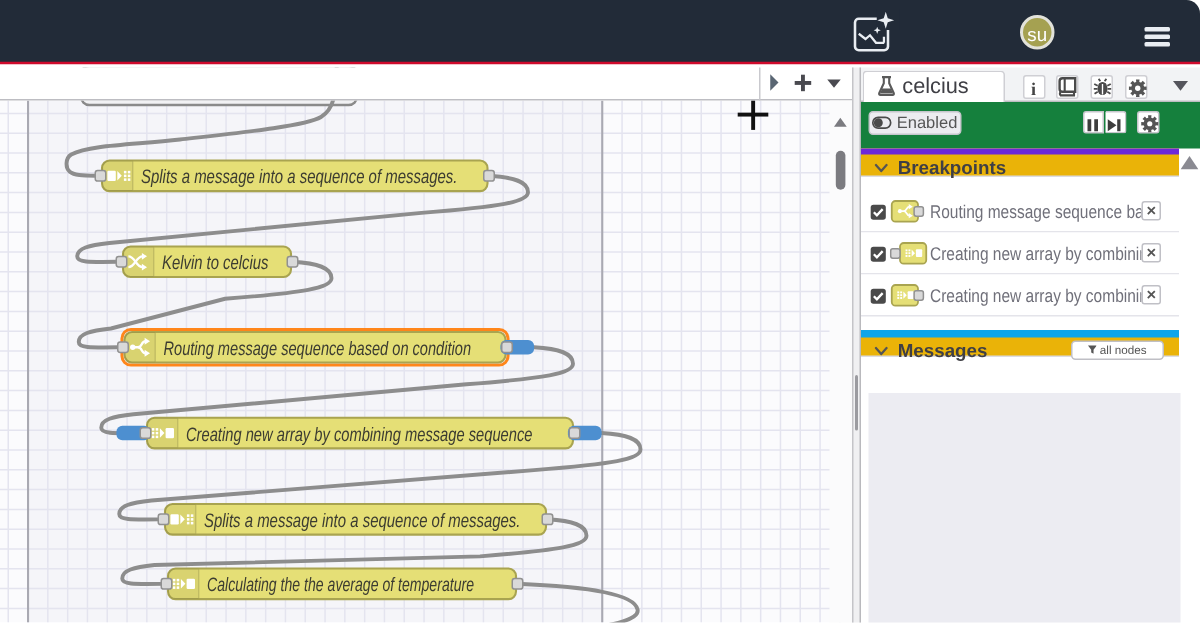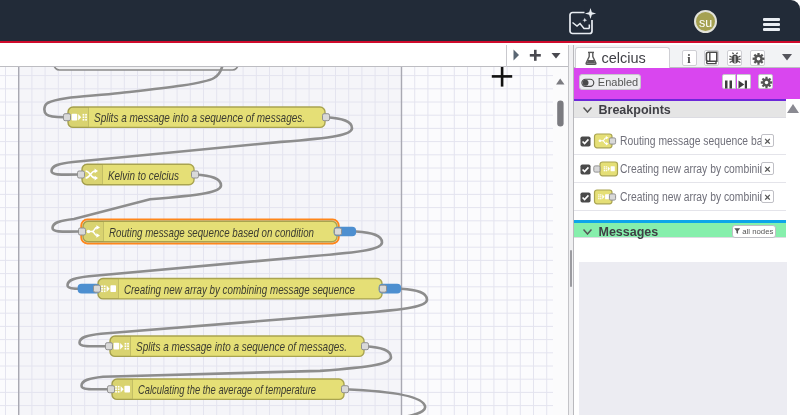--- a/index.html
+++ b/index.html
@@ -189,21 +189,21 @@
 </div>
 <div style="position:absolute;left:0;top:0;width:800px;height:43px;background:#222b38;border-bottom:2px solid #cf0a2c;border-top-right-radius:9px">
 <svg width="40" height="36" viewBox="0 0 40 36" style="position:absolute;left:563px;top:4px">
 <rect x="7" y="8.5" width="22" height="21" rx="2.5" fill="none" stroke="#e9edf2" stroke-width="1.7"></rect>
 <rect x="21.5" y="2" width="15" height="14" fill="#222b38"></rect>
 <polyline points="9.5,18.5 14,22 17,19.5 21,24.5 26.5,24.5" fill="none" stroke="#e9edf2" stroke-width="1.5"></polyline>
 <line x1="26.3" y1="20.5" x2="26.3" y2="24.5" stroke="#e9edf2" stroke-width="1.5"></line>
 <polygon points="27.50,3.90 28.84,8.16 33.10,9.50 28.84,10.84 27.50,15.10 26.16,10.84 21.90,9.50 26.16,8.16" fill="#e9edf2"></polygon>
 <polygon points="21.80,13.80 22.44,15.56 24.20,16.20 22.44,16.84 21.80,18.60 21.16,16.84 19.40,16.20 21.16,15.56" fill="#e9edf2"></polygon>
 </svg>
-<div style="position:absolute;left:694px;top:10px;width:23px;height:23px;border-radius:50%;background:#a5a151;border:2px solid #e2e2da;color:#fff;font-size:12.5px;text-align:center;line-height:23px">su</div>
+<div style="position:absolute;left:680px;top:10px;width:23px;height:23px;border-radius:50%;background:#a5a151;border:2px solid #e2e2da;color:#fff;font-size:12.5px;text-align:center;line-height:23px">su</div>
 <div style="position:absolute;left:763px;top:17.5px;width:17px">
  <div style="height:3.2px;background:#e9edf2;border-radius:1px"></div>
  <div style="height:3.2px;background:#e9edf2;border-radius:1px;margin-top:2px"></div>
  <div style="height:3.2px;background:#e9edf2;border-radius:1px;margin-top:2px"></div>
 </div>
 </div>
 <div style="position:absolute;left:568px;top:45px;width:5.5px;height:370px;background:#f0f0f2;border-left:1px solid #c4c4c8;border-right:1px solid #b9b9bd"></div>
 <div style="position:absolute;left:569.5px;top:250px;width:2.5px;height:37px;background:#9b9ba0;border-radius:2px"></div>
 <div style="position:absolute;left:573.5px;top:45px;width:226.5px;height:370px;background:#fff"></div>
 <div style="position:absolute;left:573.5px;top:45px;width:226.5px;height:22.5px;background:#f2f3f5;border-bottom:1px solid #bdbdc2">
@@ -235,40 +235,40 @@
 </svg></div>
 <div style="position:absolute;left:176px;top:5px;width:15px;height:16px;background:#fff;border:1px solid #cfcfd4;border-radius:2px"><svg width="15" height="15" viewBox="0 0 15 15">
         <circle cx="7.5" cy="7.8" r="4.32" fill="#555"></circle>
         <path d="M 11.09 6.84 L 13.38 6.61 L 13.38 8.99 L 11.09 8.76 Z M 10.72 9.67 L 12.50 11.12 L 10.82 12.80 L 9.37 11.02 Z M 8.46 11.39 L 8.69 13.68 L 6.31 13.68 L 6.54 11.39 Z M 5.63 11.02 L 4.18 12.80 L 2.50 11.12 L 4.28 9.67 Z M 3.91 8.76 L 1.62 8.99 L 1.62 6.61 L 3.91 6.84 Z M 4.28 5.93 L 2.50 4.48 L 4.18 2.80 L 5.63 4.58 Z M 6.54 4.21 L 6.31 1.92 L 8.69 1.92 L 8.46 4.21 Z M 9.37 4.58 L 10.82 2.80 L 12.50 4.48 L 10.72 5.93 Z" fill="#555"></path>
         <circle cx="7.5" cy="7.8" r="1.80" fill="#fff"></circle>
       </svg></div>
 <svg width="10" height="7" viewBox="0 0 10 7" style="position:absolute;left:208px;top:9px">
       <path d="M0 0 L10 0 L5 6.5 Z" fill="#55555c"></path>
     </svg>
 </div>
-<div style="position:absolute;left:573.5px;top:67.5px;width:226.5px;height:31.5px;background:#d946ef">
+<div style="position:absolute;left:573.5px;top:67.5px;width:226.5px;height:31.5px;background:#15803d">
 <div style="position:absolute;left:5px;top:6.5px;width:62px;height:16px;background:#ececf0;border:1px solid #c6c6cc;border-radius:3px;font-size:11px;color:#555;line-height:15px;text-align:center;white-space:nowrap"><svg width="14" height="10" viewBox="0 0 16 11" style="vertical-align:-2px">
 <rect x="1" y="1.2" width="13.6" height="8.2" rx="4.1" fill="none" stroke="#4a4a4a" stroke-width="1.3"></rect>
 <circle cx="5.2" cy="5.3" r="3.4" fill="#4a4a4a"></circle>
 </svg> Enabled</div>
 <div style="position:absolute;left:148px;top:6.5px;width:14px;height:15px;background:#fff;border:1px solid #c6c6cc;border-radius:2px 0 0 2px;text-align:center"><svg width="9" height="9" viewBox="0 0 9 9" style="margin-top:3.5px">
         <rect x="1" y="0.5" width="2.5" height="8" fill="#3d3d3d"></rect>
         <rect x="5.5" y="0.5" width="2.5" height="8" fill="#3d3d3d"></rect>
       </svg></div>
 <div style="position:absolute;left:163px;top:6.5px;width:14px;height:15px;background:#fff;border:1px solid #c6c6cc;border-left:none;border-radius:0 2px 2px 0;text-align:center"><svg width="10" height="9" viewBox="0 0 10 9" style="margin-top:3.5px">
         <path d="M0.5 0.5 L6.3 4.5 L0.5 8.5 Z" fill="#3d3d3d"></path>
         <rect x="6.8" y="0.5" width="2.2" height="8" fill="#3d3d3d"></rect>
       </svg></div>
 <div style="position:absolute;left:184px;top:6.5px;width:15px;height:15px;background:#fff;border:1px solid #c6c6cc;border-radius:2px"><svg width="15" height="15" viewBox="0 0 15 15">
         <circle cx="7.5" cy="7.5" r="4.18" fill="#555"></circle>
         <path d="M 10.98 6.58 L 13.18 6.35 L 13.18 8.65 L 10.98 8.42 Z M 10.61 9.30 L 12.33 10.70 L 10.70 12.33 L 9.30 10.61 Z M 8.42 10.98 L 8.65 13.18 L 6.35 13.18 L 6.58 10.98 Z M 5.70 10.61 L 4.30 12.33 L 2.67 10.70 L 4.39 9.30 Z M 4.02 8.42 L 1.82 8.65 L 1.82 6.35 L 4.02 6.58 Z M 4.39 5.70 L 2.67 4.30 L 4.30 2.67 L 5.70 4.39 Z M 6.58 4.02 L 6.35 1.82 L 8.65 1.82 L 8.42 4.02 Z M 9.30 4.39 L 10.70 2.67 L 12.33 4.30 L 10.61 5.70 Z" fill="#555"></path>
         <circle cx="7.5" cy="7.5" r="1.74" fill="#fff"></circle>
       </svg></div>
 </div>
-<div style="position:absolute;left:573.5px;top:99px;width:212.5px;height:18.5px;background:#e5e5e5;border-top:2px solid #6d28d9;border-bottom:1px solid #dcdce2;font-size:12.5px;font-weight:bold;color:#3f3f45;line-height:18px"><span style="margin-left:9px"><svg width="9" height="6" viewBox="0 0 9 6" style="vertical-align:1px">
+<div style="position:absolute;left:573.5px;top:99px;width:212.5px;height:18.5px;background:#eab308;border-top:4px solid #6d28d9;border-bottom:1px solid #dcdce2;font-size:12.5px;font-weight:bold;color:#3f3f45;line-height:18px"><span style="margin-left:9px"><svg width="9" height="6" viewBox="0 0 9 6" style="vertical-align:1px">
         <path d="M0.5 0.5 L4.5 5 L8.5 0.5" fill="none" stroke="#555" stroke-width="1.5"></path>
       </svg></span><span style="margin-left:7px">Breakpoints</span></div>
 <svg width="12" height="9" viewBox="0 0 12 9" style="position:absolute;left:787px;top:104px">
     <path d="M6 0 L12 9 L0 9 Z" fill="#8a8a92"></path>
   </svg>
 <div style="position:absolute;left:573.5px;top:127px;width:212.5px;height:28px;border-bottom:1px solid #e4e4ea;background:#fff">
 <svg width="11" height="11" viewBox="0 0 12 12" style="position:absolute;left:6px;top:8.5px">
       <rect x="0.5" y="0.5" width="11" height="11" rx="2" fill="#4a4a4a"></rect>
       <path d="M2.8 6 L5 8.3 L9.2 3.7" fill="none" stroke="#fff" stroke-width="1.7"></path>
     </svg>
@@ -323,19 +323,19 @@
         <rect x="5.8" y="9.399999999999999" width="1.7" height="1.7" fill="#fff"></rect>
         <rect x="5.8" y="11.899999999999999" width="1.7" height="1.7" fill="#fff"></rect>
         <path d="M 8.6 6.999999999999999 L 11.6 10.2 L 8.6 13.399999999999999 Z" fill="#fff"></path>
         <rect x="12.4" y="6.799999999999999" width="5.6" height="6.8" rx="0.8" fill="#fff"></rect>
       </g>
       <rect x="16.4" y="4.9" width="6.2" height="6.2" rx="1.4" fill="#d9d9d9" stroke="#919191" stroke-width="1"></rect>
     </svg>
 <div style="position:absolute;left:46.5px;top:0;width:141px;height:28px;overflow:hidden;font-size:12.3px;color:#70707a;line-height:28px;white-space:nowrap"><span style="display:inline-block;transform:scaleX(0.84);transform-origin:0 50%">Creating new array by combining mes</span></div>
 <div style="position:absolute;left:187.5px;top:6.5px;width:13px;height:13px;border:1px solid #c0c0c6;border-radius:2px;background:#fff;text-align:center;line-height:12px;font-size:11px;font-weight:bold;color:#555">×</div>
 </div>
-<div style="position:absolute;left:573.5px;top:219.8px;width:212.5px;height:18.5px;background:#86efac;border-top:3px solid #0ea5e9;border-bottom:1px solid #dcdce2;font-size:12.5px;font-weight:bold;color:#3f3f45;line-height:18px"><span style="margin-left:9px"><svg width="9" height="6" viewBox="0 0 9 6" style="vertical-align:1px">
+<div style="position:absolute;left:573.5px;top:219.8px;width:212.5px;height:18.5px;background:#eab308;border-top:5px solid #0ea5e9;border-bottom:1px solid #dcdce2;font-size:12.5px;font-weight:bold;color:#3f3f45;line-height:18px"><span style="margin-left:9px"><svg width="9" height="6" viewBox="0 0 9 6" style="vertical-align:1px">
         <path d="M0.5 0.5 L4.5 5 L8.5 0.5" fill="none" stroke="#555" stroke-width="1.5"></path>
       </svg></span><span style="margin-left:7px">Messages</span>
-<div style="position:absolute;right:10.5px;top:1.8px;width:44px;height:13.6px;background:#fff;border:1px solid #bfbfc5;border-radius:3px;font-weight:normal;font-size:7.8px;color:#555;line-height:12px;padding:0;text-align:center;box-sizing:border-box"><svg width="6.5" height="6.5" viewBox="0 0 10 10" style="vertical-align:-0.5px">
+<div style="position:absolute;right:10.5px;top:1.8px;width:62px;height:13.6px;background:#fff;border:1px solid #bfbfc5;border-radius:3px;font-weight:normal;font-size:7.8px;color:#555;line-height:12px;padding:0;text-align:center;box-sizing:border-box"><svg width="6.5" height="6.5" viewBox="0 0 10 10" style="vertical-align:-0.5px">
         <path d="M0.5 0.5 L9.5 0.5 L6.2 4.8 L6.2 9 L3.8 7.8 L3.8 4.8 Z" fill="#555"></path>
       </svg> all nodes</div>
 </div>
 <div style="position:absolute;left:578.5px;top:261.5px;width:208px;height:153.5px;background:#ececf2"></div>
 </body></html>

